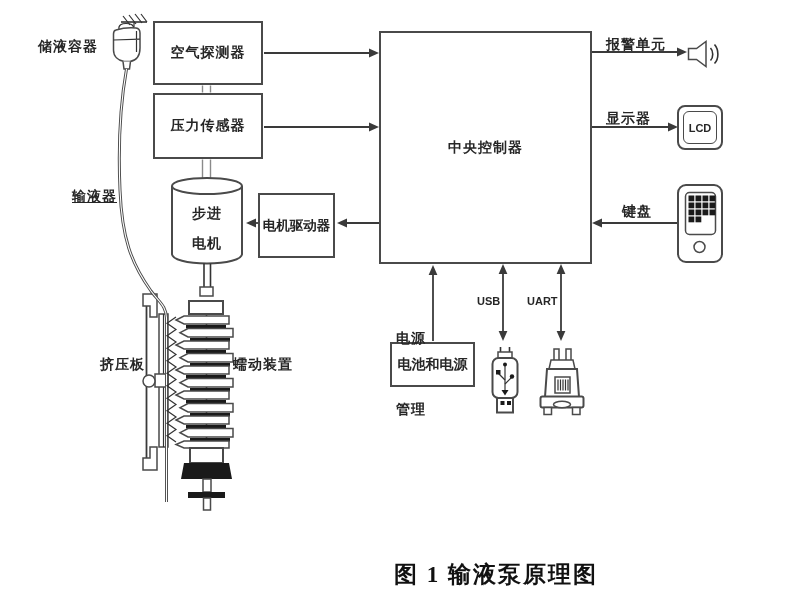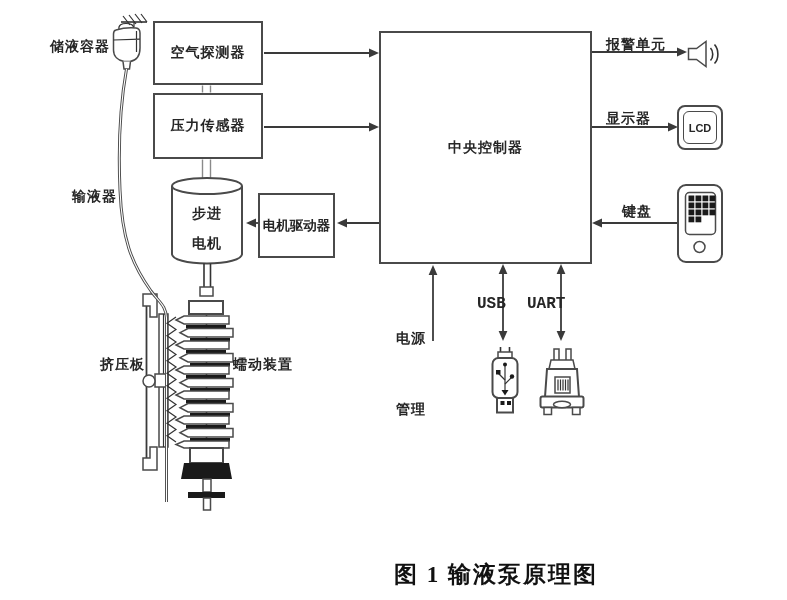--- a/index.html
+++ b/index.html
@@ -16,21 +16,21 @@
   .box{
     position:absolute;z-index:2;background:#fff;border:2px solid var(--c-border);
     display:flex;align-items:center;justify-content:center;
     font-size:14px;font-weight:600;letter-spacing:1px;white-space:nowrap;
     box-sizing:border-box;color:var(--c-text);
   }
   .lbl{
     position:absolute;z-index:3;font-size:14px;font-weight:600;letter-spacing:1px;
     white-space:nowrap;color:var(--c-text);
   }
-  .lbl-latin{font-size:16px;font-weight:700;letter-spacing:0;font-family:Liberation Mono, monospace;}
+  .lbl-latin{font-size:11px;font-weight:700;letter-spacing:0;}
   .two-line div{line-height:28px;margin-top:43px;}
   #central-controller{align-items:center;}
   #lcd-outer{
     position:absolute;left:677px;top:105px;width:46px;height:45px;z-index:2;
     border:2px solid var(--c-border);border-radius:8px;background:#fff;
     display:flex;align-items:center;justify-content:center;box-sizing:border-box;
   }
   #lcd-inner{
     width:34px;height:33px;border:1.5px solid var(--c-border);border-radius:6px;
     display:flex;align-items:center;justify-content:center;
@@ -242,30 +242,33 @@
   </div>
   <div class="box" style="left:153px;top:93px;width:110px;height:66px;">
     <span>压力传感器</span>
   </div>
   <div class="box" id="central-controller" style="left:379px;top:31px;width:213px;height:233px;">
     <span>中央控制器</span>
   </div>
   <div class="box" style="left:258px;top:193px;width:77px;height:65px;font-size:13.5px;letter-spacing:0;">
     <span>电机驱动器</span>
   </div>
+  <div class="box" style="left:390px;top:342px;width:85px;height:45px;letter-spacing:0;">
+    <span>电池和电源</span>
+  </div>
 
   <div id="lcd-outer">
     <div id="lcd-inner">LCD</div>
   </div>
 
   <div class="lbl" style="left:192px;top:205px;width:30px;text-align:center;">步进</div>
   <div class="lbl" style="left:192px;top:235px;width:30px;text-align:center;">电机</div>
 
-  <div class="lbl" style="left:50px;top:38px;">储液容器</div>
-  <div class="lbl" style="left:72px;top:188px;">输液器</div>
+  <div class="lbl" style="left:38px;top:38px;">储液容器</div>
+  <div class="lbl" style="left:72px;top:188px;text-decoration:underline;">输液器</div>
   <div class="lbl" style="left:100px;top:356px;">挤压板</div>
   <div class="lbl" style="left:233px;top:356px;">蠕动装置</div>
   <div class="lbl" style="left:606px;top:36px;">报警单元</div>
   <div class="lbl" style="left:606px;top:110px;">显示器</div>
   <div class="lbl" style="left:622px;top:203px;">键盘</div>
   <div class="lbl two-line" style="left:396px;top:281px;">
     <div>电源</div>
     <div>管理</div>
   </div>
   <div class="lbl lbl-latin" style="left:477px;top:295px;">USB</div>

